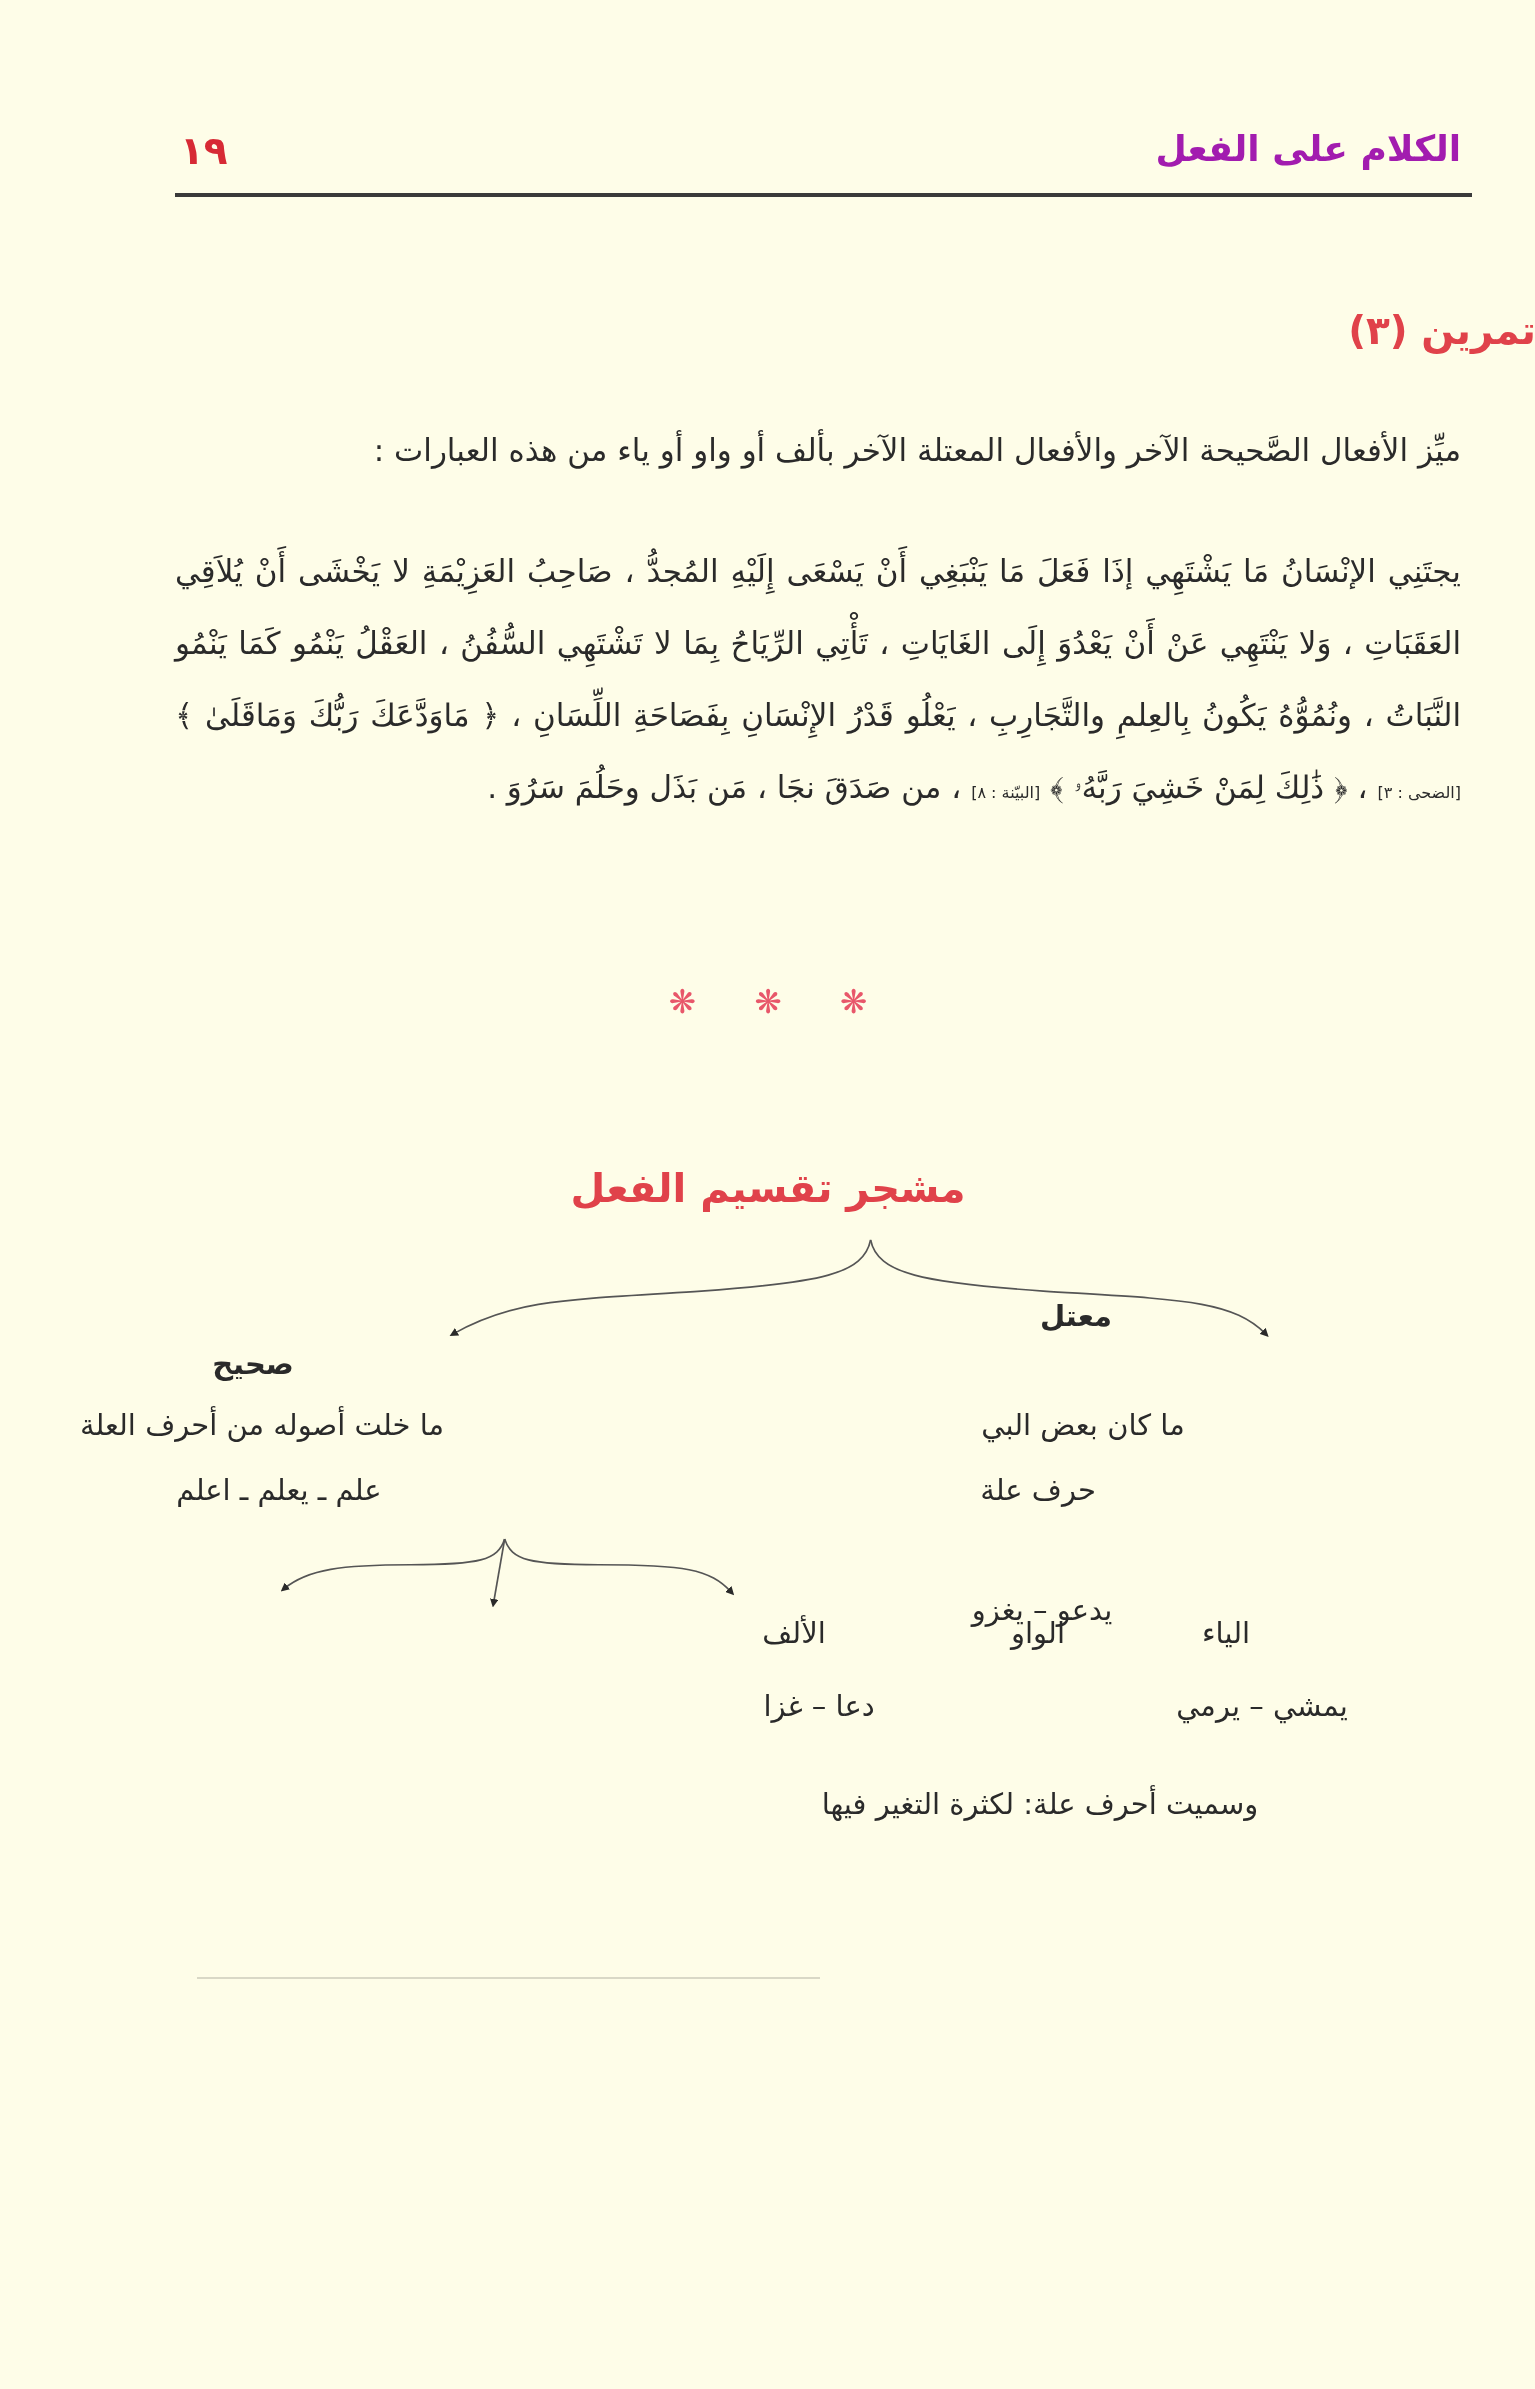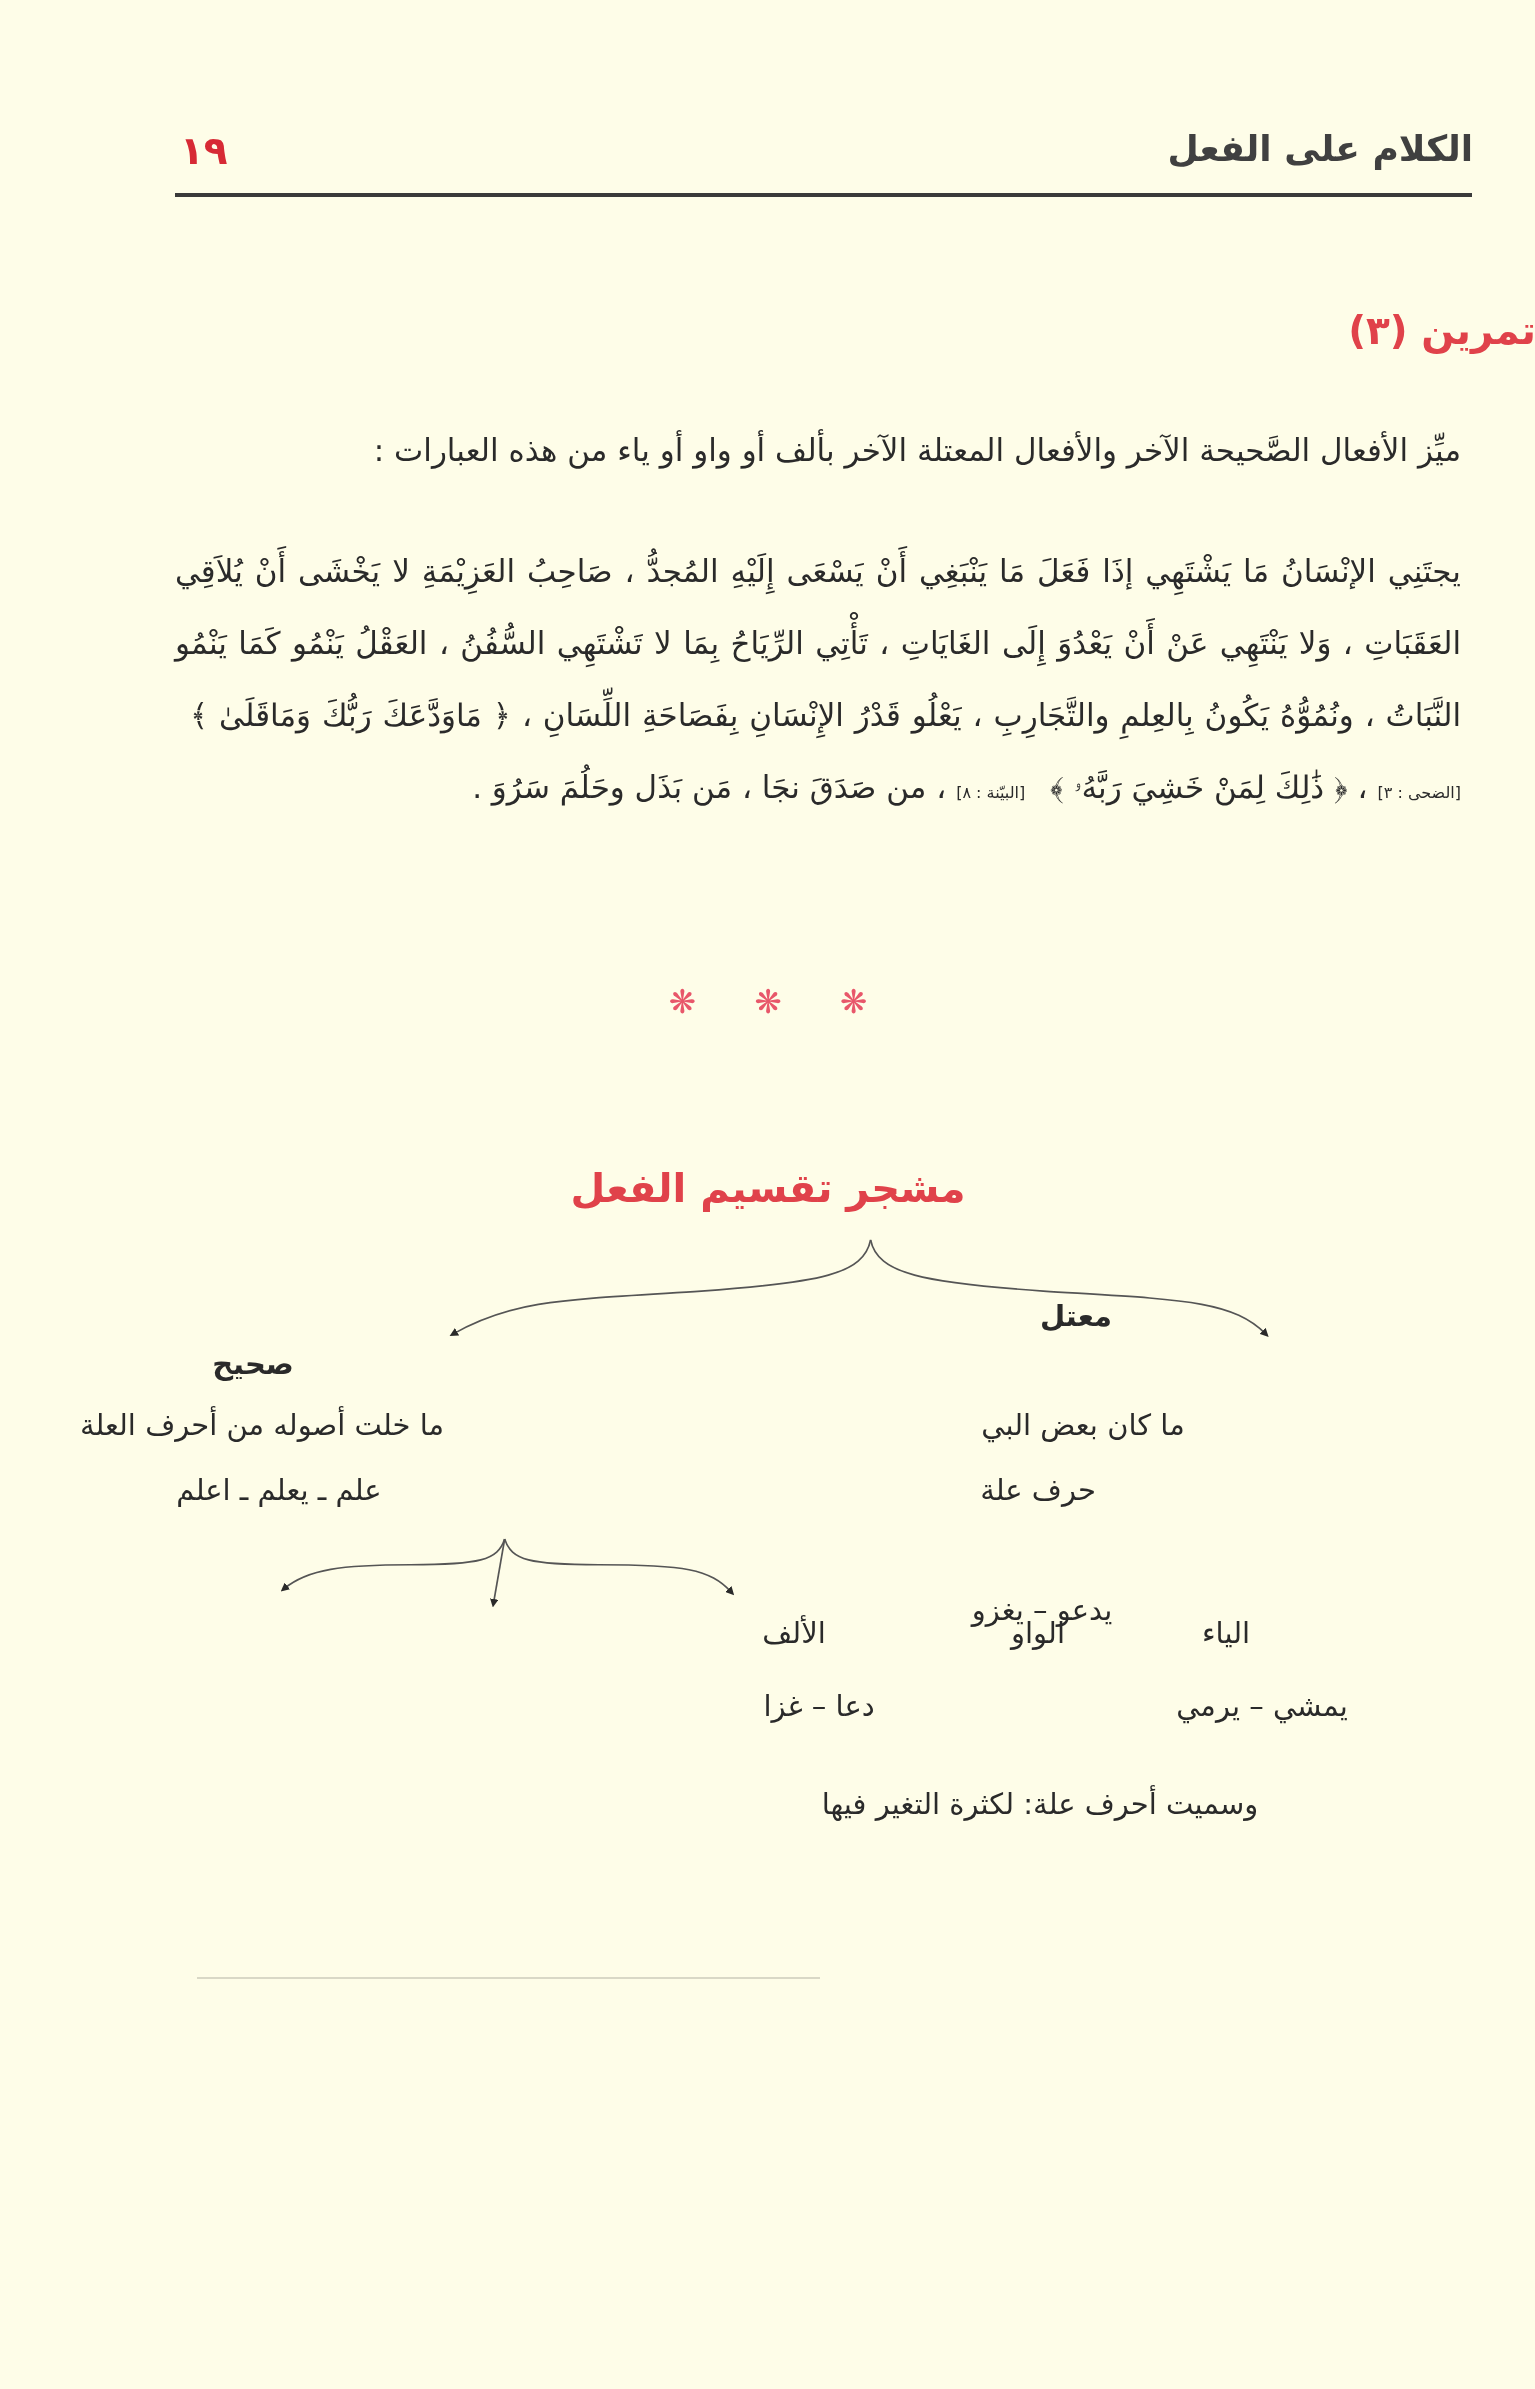--- a/index.html
+++ b/index.html
@@ -12,25 +12,25 @@
       background: #fefde8;
       position: relative;
       overflow: hidden;
       font-family: "DejaVu Sans", sans-serif;
       color: #2b2b2b;
     }
     .abs { position: absolute; }
 
     
     .running-title {
-      right: 63px;
+      right: 75px;
       top: 128px;
       font-size: 36px;
       font-weight: bold;
-      color: #404040;
+      color: #a21caf;
       white-space: nowrap;
     }
     .page-number {
       left: 180px;
       top: 128px;
       font-size: 39px;
       font-weight: bold;
       color: #d72a35;
       direction: ltr;
     }
@@ -55,21 +55,21 @@
       right: 75px;
       left: 175px;
       font-size: 31px;
       line-height: 70px;
       text-align: justify;
       text-align-last: right;
       color: #2a2a2a;
     }
     .instruction { top: 415px; }
     .sentences { top: 535px; line-height: 72px; }
-    .sentences .quran { font-family: "DejaVu Serif", serif; margin-left: 15px; }
+    .sentences .quran { font-family: "DejaVu Serif", serif; }
     .sentences .ref { font-size: 16px; }
 
     
     .stars {
       left: 0;
       right: 0;
       top: 983px;
       text-align: center;
       direction: ltr;
       font-size: 32.5px;

